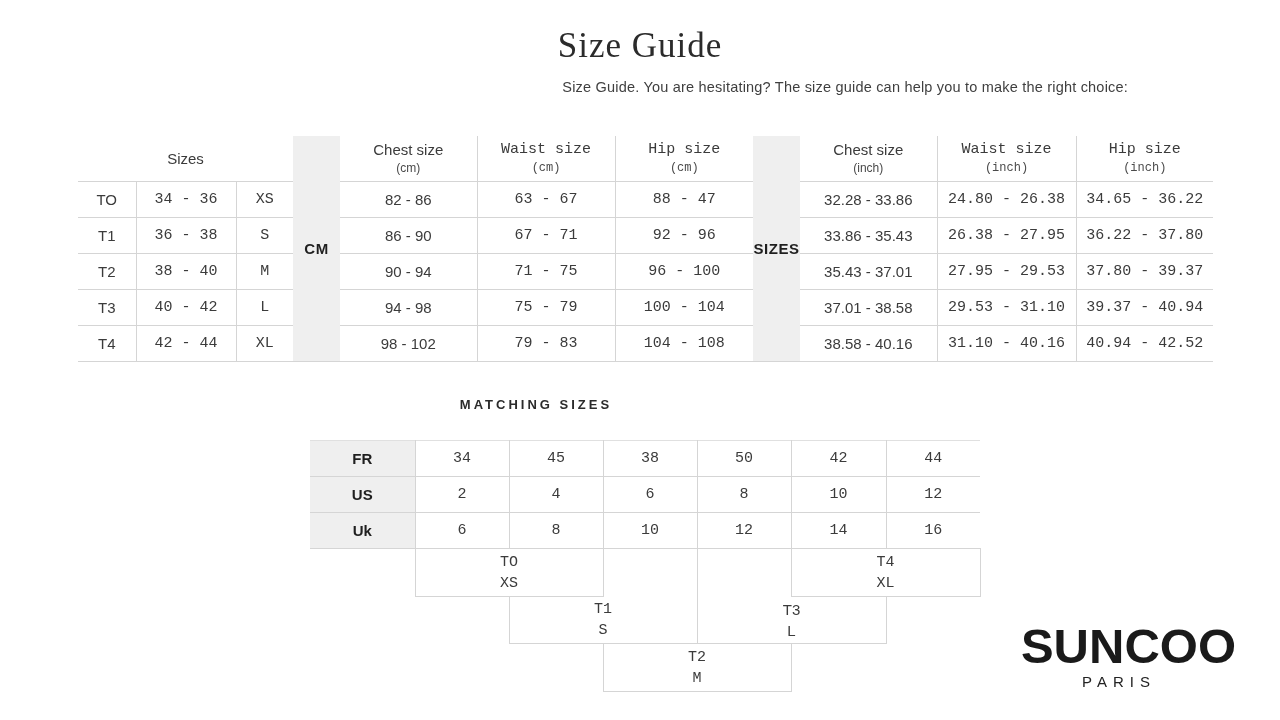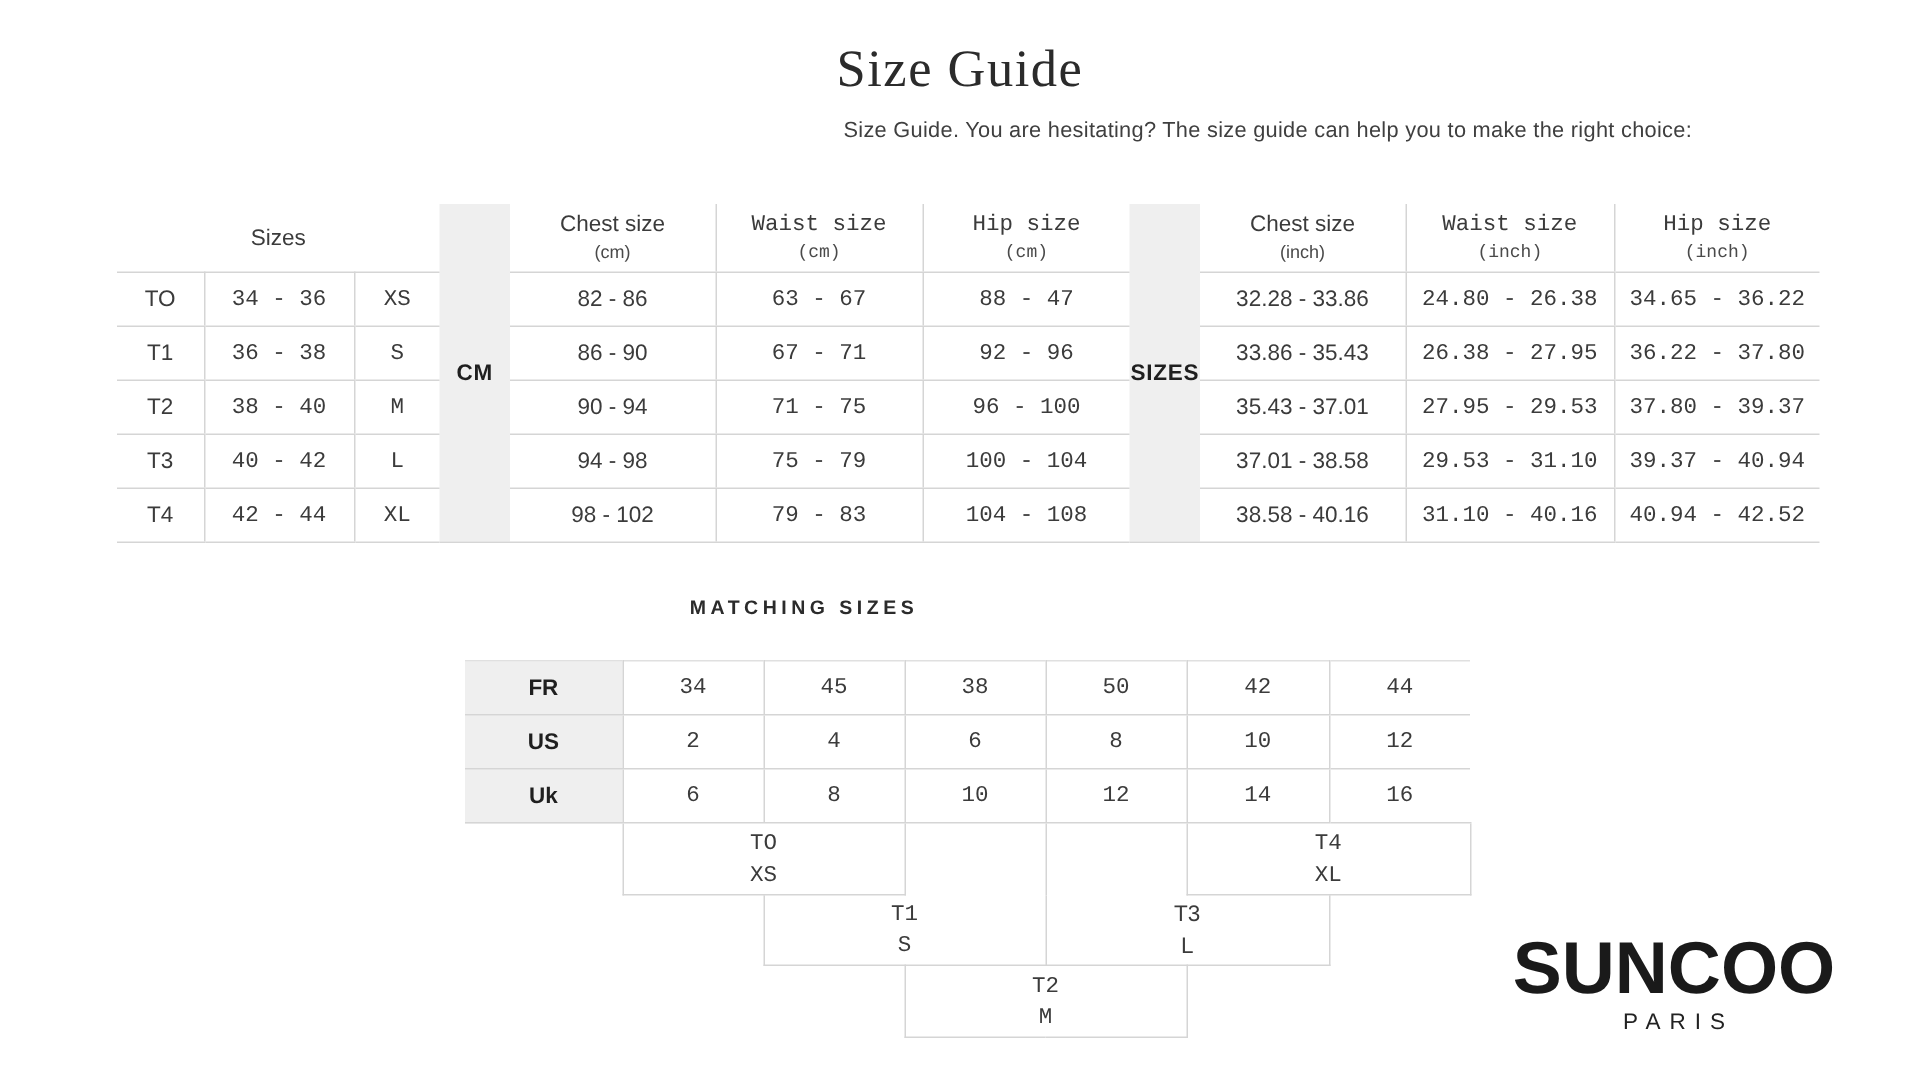--- a/index.html
+++ b/index.html
@@ -53,21 +53,21 @@
   .match-table{width:670px;border-top:1px solid var(--line-lt);}
   .match-table .mrow td{height:36px;}
   .match-table .boxrowA td{height:48px;}
   .match-table .boxrowB td{height:47px;}
   .match-table .boxrowC td{height:48px;}
   .gray-lbl{background:var(--gray);font-weight:bold;color:var(--dark);font-size:15px;}
   .span-box div{line-height:21px;font-size:15px;}
 
   
   .logo{position:absolute;left:996px;top:622px;width:240px;text-align:center;color:var(--logo);}
-  .logo-brand{font-size:49px;font-weight:800;letter-spacing:0px;line-height:1;}
+  .logo-brand{font-size:49px;font-weight:800;letter-spacing:0px;line-height:1;text-align:right;}
   .logo-city{font-size:15px;letter-spacing:6px;margin-top:2px;padding-left:6px;color:#222;}
 </style>
 </head>
 <body>
 
 <div class="page">
 
   <div class="page-title">Size Guide</div>
   <div class="page-subtitle">Size Guide. You are hesitating? The size guide can help you to make the right choice:</div>
 

